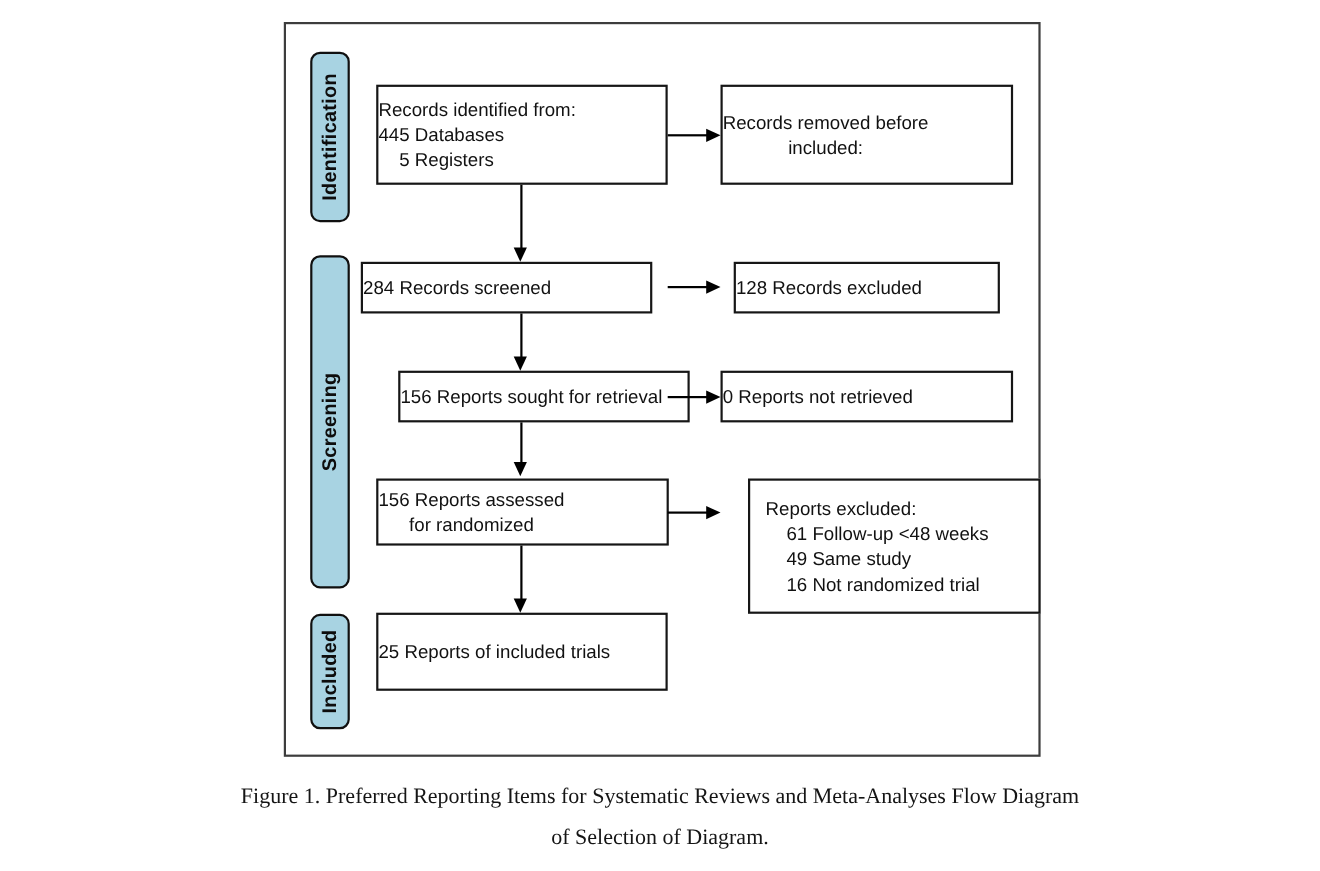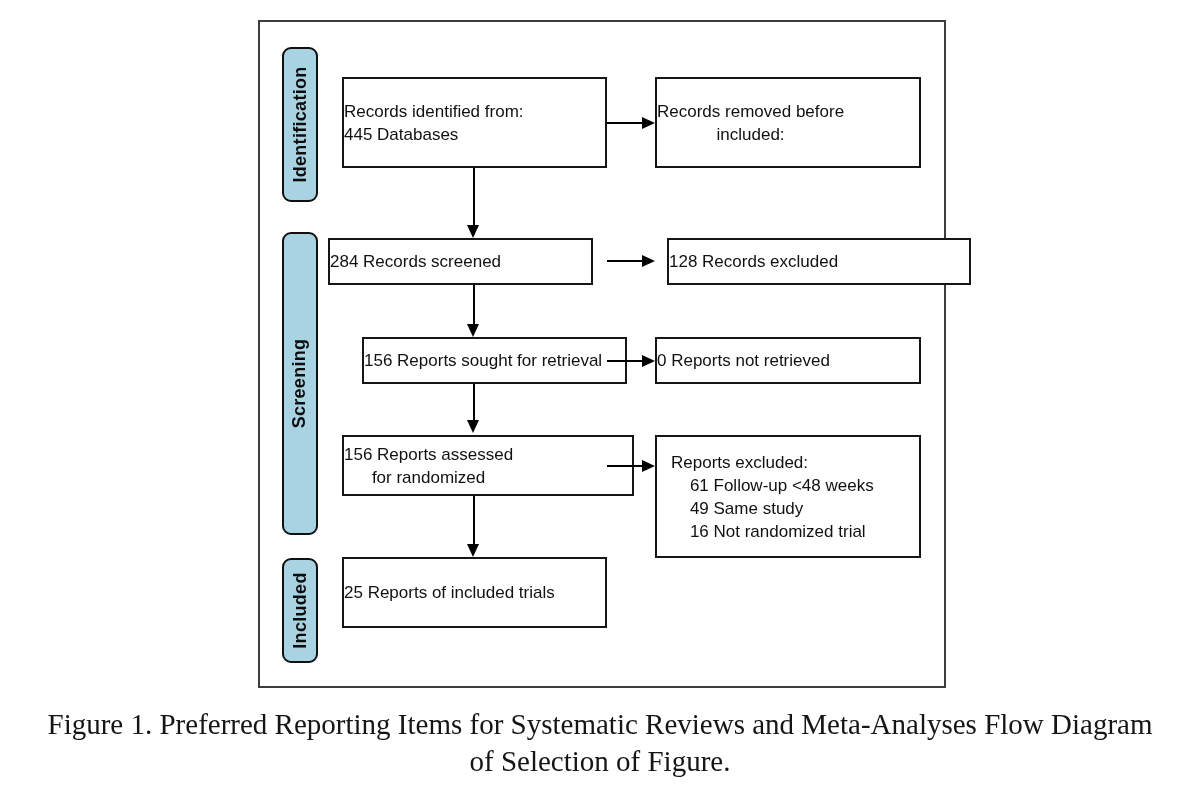--- a/index.html
+++ b/index.html
@@ -18,44 +18,44 @@
   .stage-screening{top:232px;height:303px;}
   .stage-included{top:558px;height:105px;}
 
   
   .box{position:absolute;background:#ffffff;border:2px solid #161616;box-sizing:border-box;
        display:flex;align-items:center;
        font-size:17px;line-height:23px;color:#111111;}
   .box .lines{display:block;}
   .box.center-text .lines{text-align:center;}
   .box.left-text .lines{text-align:left;}
-  .box.pad-left{justify-content:flex-start;padding-left:14px;}
+  .box.pad-left{justify-content:flex-start;padding-left:14px;margin-left:25px;}
   .line{display:block;white-space:pre;}
 
   .box-identified{left:342px;top:77px;width:265px;height:91px;}
   .box-removed{left:655px;top:77px;width:266px;height:91px;}
   .box-screened{left:328px;top:238px;width:265px;height:47px;}
-  .box-rec-excluded{left:667px;top:238px;width:304px;height:47px;}
+  .box-rec-excluded{left:667px;top:238px;width:242px;height:47px;}
   .box-sought{left:362px;top:337px;width:265px;height:47px;}
   .box-notretrieved{left:655px;top:337px;width:266px;height:47px;}
-  .box-assessed{left:342px;top:435px;width:292px;height:61px;}
+  .box-assessed{left:342px;top:435px;width:266px;height:61px;}
   .box-rep-excluded{left:655px;top:435px;width:266px;height:123px;}
   .box-included{left:342px;top:557px;width:265px;height:71px;}
 
   
   .vline{position:absolute;width:2px;background:#000000;}
   .vhead{position:absolute;width:0;height:0;border-left:6px solid transparent;
          border-right:6px solid transparent;border-top:13px solid #000000;}
   .hline{position:absolute;height:2px;background:#000000;}
   .hhead{position:absolute;width:0;height:0;border-top:6px solid transparent;
          border-bottom:6px solid transparent;border-left:13px solid #000000;}
 
   
   .caption{position:absolute;left:0;top:706px;width:1200px;text-align:center;
-           font-family:"Liberation Serif", serif;font-size:29px;line-height:37px;
+           font-family:"Liberation Serif", serif;font-size:20px;line-height:37px;
            color:#151515;}
   .caption span{display:block;}
 </style>
 </head>
 <body>
 
 <div class="page">
 
   <div class="frame"></div>
 
@@ -66,20 +66,21 @@
     <span>Screening</span>
   </div>
   <div class="stage stage-included">
     <span>Included</span>
   </div>
 
   <div class="box box-identified left-text">
     <div class="lines">
       <span class="line">Records identified from:</span>
       <span class="line">445 Databases</span>
+      <span class="line">&nbsp;&nbsp;&nbsp;&nbsp;5 Registers</span>
     </div>
   </div>
 
   <div class="box box-screened center-text">
     <div class="lines">
       <span class="line">284 Records screened</span>
     </div>
   </div>
 
   <div class="box box-sought center-text">
@@ -158,16 +159,16 @@
     <div class="hline" style="left:607px;top:360px;width:36px;"></div>
     <div class="hhead" style="left:642px;top:355px;"></div>
   </div>
   <div>
     <div class="hline" style="left:607px;top:465px;width:36px;"></div>
     <div class="hhead" style="left:642px;top:460px;"></div>
   </div>
 
   <div class="caption">
     <span>Figure 1. Preferred Reporting Items for Systematic Reviews and Meta-Analyses Flow Diagram</span>
-    <span>of Selection of Figure.</span>
+    <span>of Selection of Diagram.</span>
   </div>
 
 </div>
 
 </body></html>

